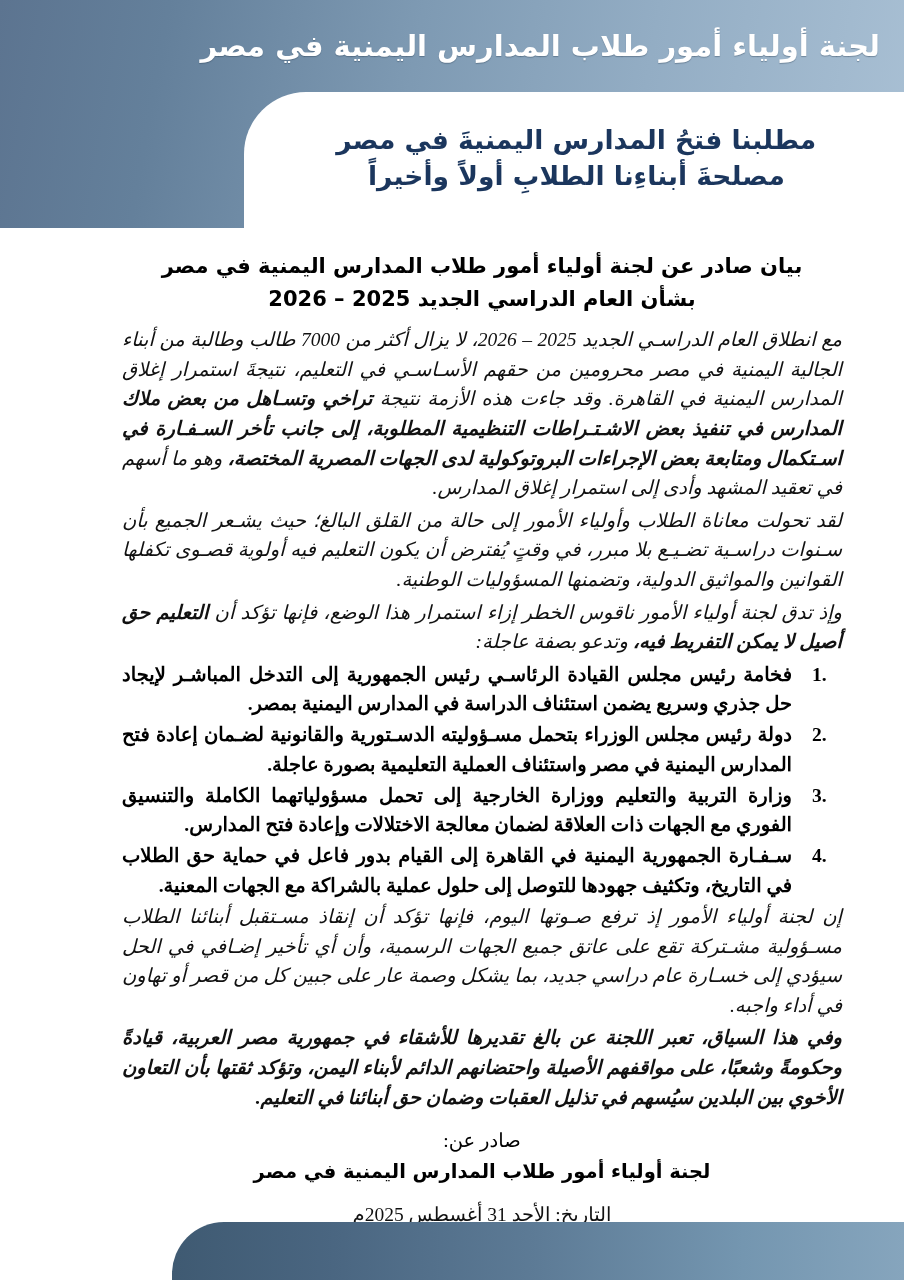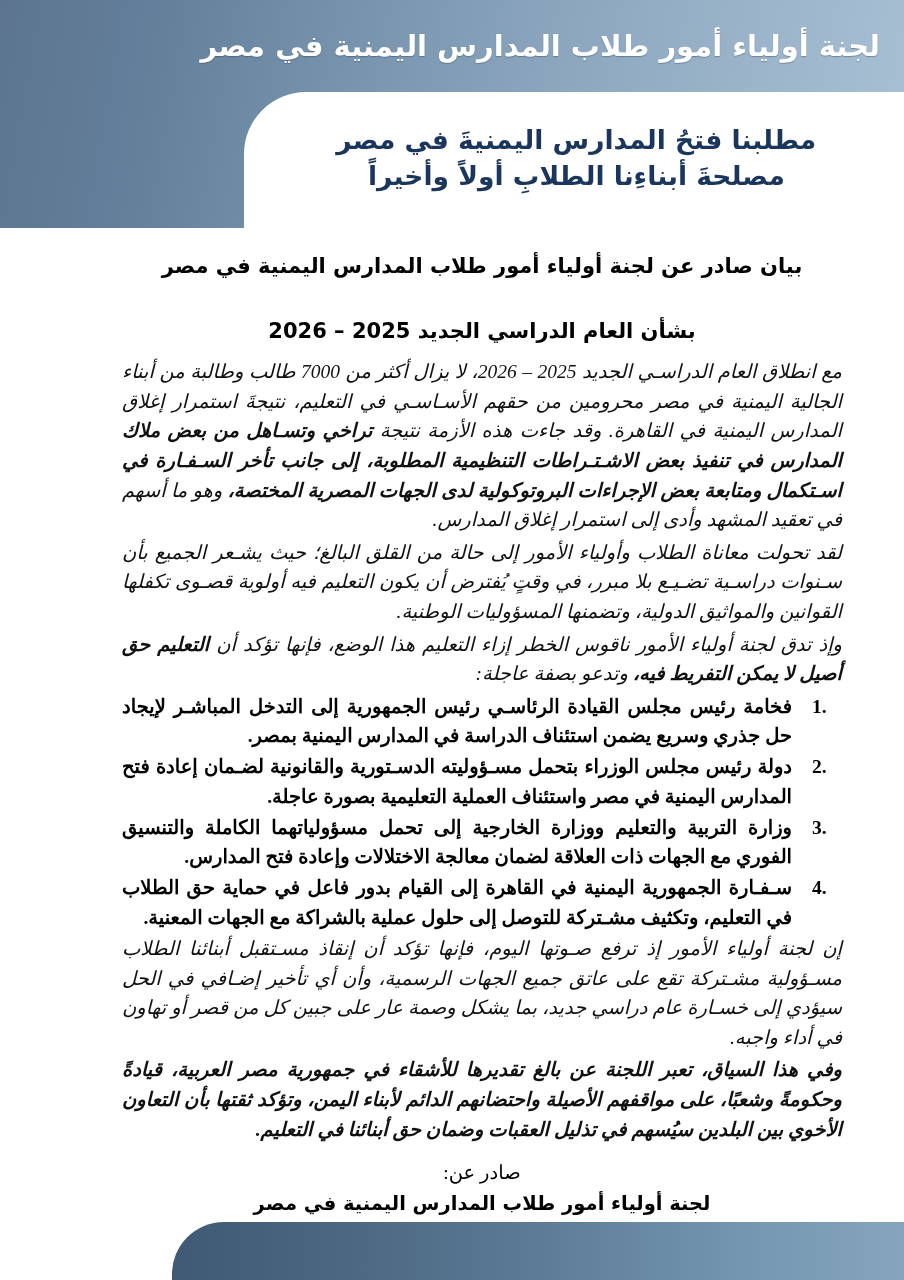--- a/index.html
+++ b/index.html
@@ -85,21 +85,21 @@
   .doc-title {
     text-align: center;
     font-family: "DejaVu Sans", "Liberation Sans", sans-serif;
     font-weight: bold;
     font-size: 21px;
     color: #000000;
     line-height: 1.55;
     margin: 4px 0 10px 0;
     letter-spacing: -0.3px;
   }
-  .doc-title .l2 { display: block; margin-top: 32px; }
+  .doc-title .l2 { display: block; }
 
   p.para {
     font-family: "Liberation Serif", "DejaVu Serif", serif;
     font-size: 19.5px;
     color: #111111;
     line-height: 1.52;
     margin: 0 0 3px 0;
     text-align: justify;
     text-justify: inter-word;
     font-style: italic;
@@ -208,27 +208,27 @@
 
   <div class="doc-title">
     <span>بيان صادر عن لجنة أولياء أمور طلاب المدارس اليمنية في مصر</span>
     <span class="l2">بشأن العام الدراسي الجديد 2025 – 2026</span>
   </div>
 
   <p class="para"><span>مع انطلاق العام الدراسـي الجديد 2025 – 2026، لا يزال أكثر من 7000 طالب وطالبة من أبناء الجالية اليمنية في مصر محرومين من حقهم الأسـاسـي في التعليم، نتيجةَ استمرار إغلاق المدارس اليمنية في القاهرة. وقد جاءت هذه الأزمة نتيجة </span><b>تراخي وتسـاهل من بعض ملاك المدارس في تنفيذ بعض الاشـتـراطات التنظيمية المطلوبة، إلى جانب تأخر السـفـارة في اسـتكمال ومتابعة بعض الإجراءات البروتوكولية لدى الجهات المصرية المختصة،</b><span> وهو ما أسهم في تعقيد المشهد وأدى إلى استمرار إغلاق المدارس.</span></p>
 
   <p class="para">لقد تحولت معاناة الطلاب وأولياء الأمور إلى حالة من القلق البالغ؛ حيث يشـعر الجميع بأن سـنوات دراسـية تضـيـع بلا مبرر، في وقتٍ يُفترض أن يكون التعليم فيه أولوية قصـوى تكفلها القوانين والمواثيق الدولية، وتضمنها المسؤوليات الوطنية.</p>
 
-  <p class="para"><span>وإذ تدق لجنة أولياء الأمور ناقوس الخطر إزاء التعليم هذا الوضع، فإنها تؤكد أن </span><b>التعليم حق أصيل لا يمكن التفريط فيه،</b><span> وتدعو بصفة عاجلة:</span></p>
+  <p class="para"><span>وإذ تدق لجنة أولياء الأمور ناقوس الخطر إزاء استمرار هذا الوضع، فإنها تؤكد أن </span><b>التعليم حق أصيل لا يمكن التفريط فيه،</b><span> وتدعو بصفة عاجلة:</span></p>
 
   <ol class="demands">
     <li>فخامة رئيس مجلس القيادة الرئاسـي رئيس الجمهورية إلى التدخل المباشـر لإيجاد حل جذري وسريع يضمن استئناف الدراسة في المدارس اليمنية بمصر.</li>
     <li>دولة رئيس مجلس الوزراء بتحمل مسـؤوليته الدسـتورية والقانونية لضـمان إعادة فتح المدارس اليمنية في مصر واستئناف العملية التعليمية بصورة عاجلة.</li>
     <li>وزارة التربية والتعليم ووزارة الخارجية إلى تحمل مسؤولياتهما الكاملة والتنسيق الفوري مع الجهات ذات العلاقة لضمان معالجة الاختلالات وإعادة فتح المدارس.</li>
-    <li>سـفـارة الجمهورية اليمنية في القاهرة إلى القيام بدور فاعل في حماية حق الطلاب في التعليم، وتكثيف مشـتركة للتوصل إلى حلول عملية بالشراكة مع الجهات المعنية.</li>
+    <li>سـفـارة الجمهورية اليمنية في القاهرة إلى القيام بدور فاعل في حماية حق الطلاب في التاريخ، وتكثيف جهودها للتوصل إلى حلول عملية بالشراكة مع الجهات المعنية.</li>
   </ol>
 
   <p class="para">إن لجنة أولياء الأمور إذ ترفع صـوتها اليوم، فإنها تؤكد أن إنقاذ مسـتقبل أبنائنا الطلاب مسـؤولية مشـتركة تقع على عاتق جميع الجهات الرسمية، وأن أي تأخير إضـافي في الحل سيؤدي إلى خسـارة عام دراسي جديد، بما يشكل وصمة عار على جبين كل من قصر أو تهاون في أداء واجبه.</p>
 
   <p class="para bold-all">وفي هذا السياق، تعبر اللجنة عن بالغ تقديرها للأشقاء في جمهورية مصر العربية، قيادةً وحكومةً وشعبًا، على مواقفهم الأصيلة واحتضانهم الدائم لأبناء اليمن، وتؤكد ثقتها بأن التعاون الأخوي بين البلدين سيُسهم في تذليل العقبات وضمان حق أبنائنا في التعليم.</p>
 
   <div class="signature">
     <div class="sig-from">صادر عن:</div>
     <div class="sig-org">لجنة أولياء أمور طلاب المدارس اليمنية في مصر</div>
     <div class="sig-date">التاريخ: الأحد 31 أغسطس 2025م</div>

